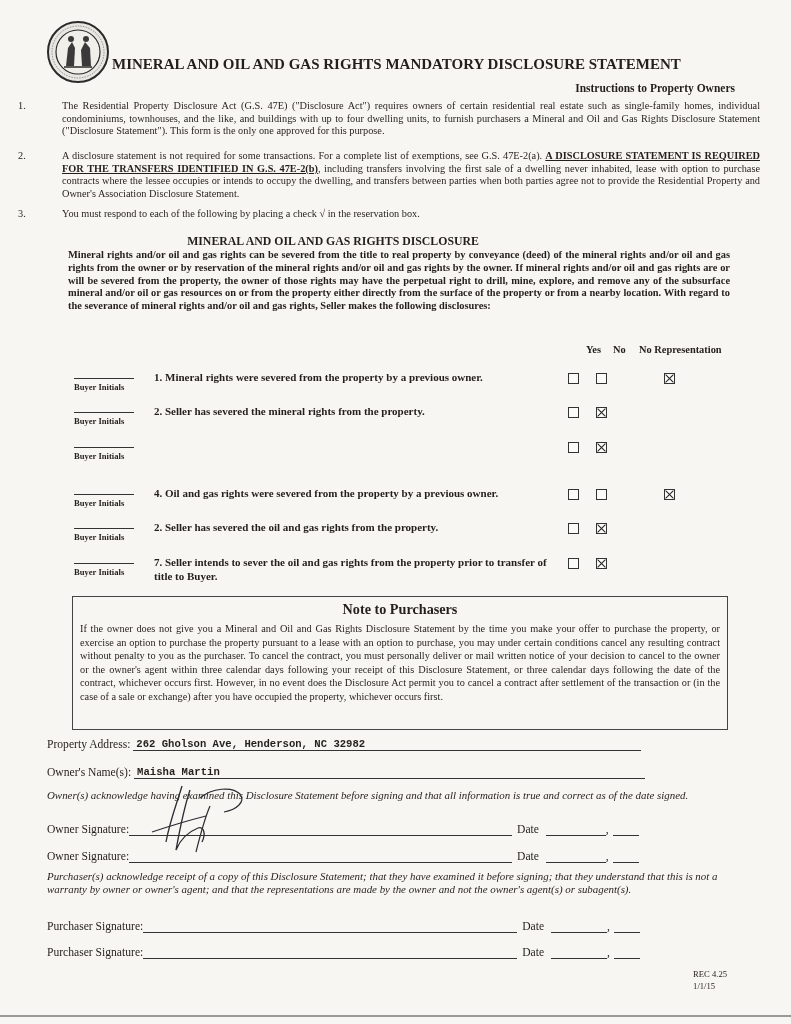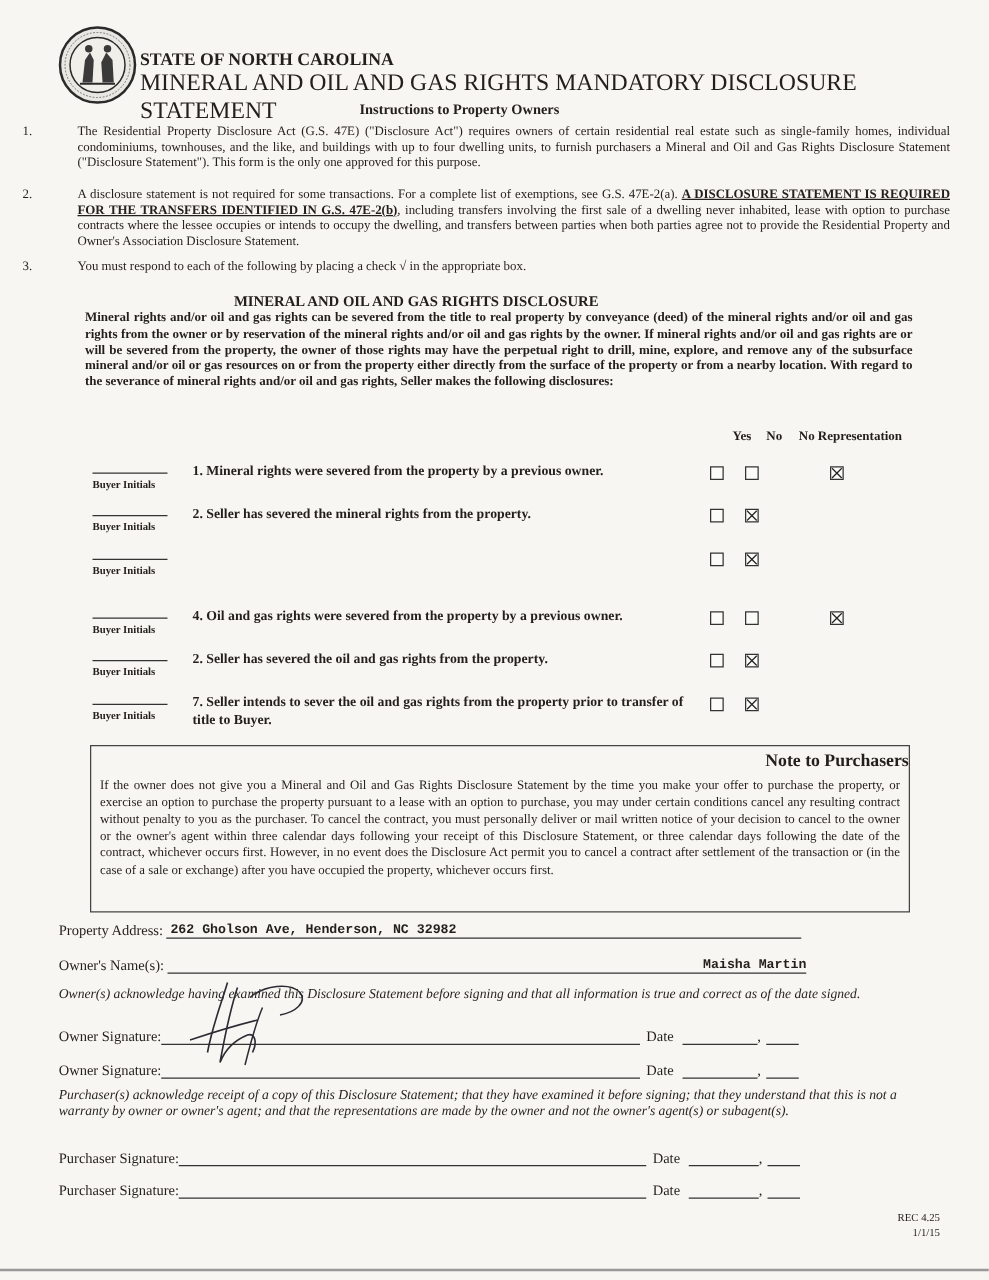--- a/index.html
+++ b/index.html
@@ -8,22 +8,22 @@
     background: #f7f6f2;
     font-family: "Liberation Serif", "DejaVu Serif", serif;
     color: #231f1c;
     position: relative;
   }
   .page { position: absolute; left: 0; top: 0; width: 791px; height: 1024px; }
 
   
   .seal { position: absolute; left: 46px; top: 20px; width: 64px; height: 64px; }
   .title1 { position: absolute; left: 112px; top: 40px; font-size: 14.2px; font-weight: bold; letter-spacing: 0; }
-  .title2 { position: absolute; left: 112px; top: 56px; font-size: 19px; font-weight: normal; }
-  .instr-title { position: absolute; left: 0; width: 735px; text-align: center; top: 82px; font-size: 11.5px; font-weight: bold; }
+  .title2 { position: absolute; left: 112px; top: 56px; font-size: 15px; font-weight: bold; }
+  .instr-title { position: absolute; left: 0; width: 735px; text-align: right; top: 82px; font-size: 11.5px; font-weight: bold; }
 
   .olist { position: absolute; left: 18px; width: 742px; font-size: 10.3px; line-height: 12.6px; }
   .olist .num { position: absolute; left: 0; top: 0; }
   .olist .txt { margin-left: 44px; text-align: justify; }
   .u-bold { font-weight: bold; text-decoration: underline; }
 
   .sec-title { position: absolute; left: 0; width: 666px; text-align: center; top: 234px; font-size: 11.8px; font-weight: bold; }
   .sec-para { position: absolute; left: 68px; width: 662px; top: 249px; font-size: 10.4px; line-height: 12.8px; font-weight: bold; text-align: justify; }
 
   .col-head { position: absolute; top: 344px; font-size: 10.4px; font-weight: bold; margin-left: 20px; }
@@ -34,64 +34,63 @@
   .initials .lbl { font-size: 8.6px; font-weight: bold; margin-top: 3px; white-space: nowrap; }
   .q-text { position: absolute; left: 80px; top: 0; width: 410px; font-size: 11px; font-weight: bold; line-height: 14px; }
   .cb { position: absolute; width: 9px; height: 9px; border: 1px solid #333; background: #fbfbf8; }
   .cb.checked::before, .cb.checked::after {
     content: ""; position: absolute; left: 4px; top: -1px; width: 1px; height: 11px; background: #222;
   }
   .cb.checked::before { transform: rotate(45deg); }
   .cb.checked::after { transform: rotate(-45deg); }
 
   .note-box { position: absolute; left: 72px; top: 596px; width: 654px; height: 132px; border: 1.5px solid #444; }
-  .note-title { text-align: right; font-size: 14.2px; font-weight: bold; margin-top: 4px; }
+  .note-title { text-align: center; font-size: 14.2px; font-weight: bold; margin-top: 4px; }
   .note-body { font-size: 10.3px; line-height: 13.6px; margin: 4px 7px 0 7px; text-align: justify; }
 
   .field-row { position: absolute; left: 47px; font-size: 11.6px; }
   .field-line { display: inline-block; border-bottom: 1px solid #333; vertical-align: bottom; }
   .typed { font-family: "Liberation Mono", "DejaVu Sans Mono", monospace; font-weight: bold; font-size: 10.6px; padding-left: 3px; }
   .italic-para { position: absolute; left: 47px; width: 712px; font-style: italic; font-size: 10.9px; line-height: 13.4px; }
 
   .date-blank { display: inline-block; border-bottom: 1px solid #333; vertical-align: bottom; }
-  .form-id { position: absolute; right: 39px; top: 968px; font-size: 8.6px; text-align: right; line-height: 12px; }
+  .form-id { position: absolute; right: 64px; top: 968px; font-size: 8.6px; line-height: 12px; }
   .bottom-rule { position: absolute; left: 0; top: 1015px; width: 791px; border-top: 2px solid #999; }
   .signature { position: absolute; left: 140px; top: 780px; width: 120px; height: 80px; }
 </style>
 </head>
 <body>
 
 <div class="page">
 
   <svg class="seal" viewBox="0 0 64 64">
     <circle cx="32" cy="32" r="30" fill="#e9e7e2" stroke="#2a2a2a" stroke-width="2"></circle>
     <circle cx="32" cy="32" r="22" fill="#f1efe9" stroke="#2a2a2a" stroke-width="1.2"></circle>
     <circle cx="32" cy="32" r="26" fill="none" stroke="#555" stroke-width="0.6" stroke-dasharray="1.5 1.2"></circle>
     <path d="M20 46 L22 28 L26 22 L29 28 L28 46 Z" fill="#3a3a3a"></path>
     <path d="M36 46 L35 30 L39 22 L44 28 L45 46 Z" fill="#3a3a3a"></path>
     <circle cx="25" cy="19" r="3" fill="#3a3a3a"></circle>
     <circle cx="40" cy="19" r="3" fill="#3a3a3a"></circle>
     <line x1="18" y1="47" x2="46" y2="47" stroke="#2a2a2a" stroke-width="1.5"></line>
   </svg>
 
-  <div class="title1">STATE OF NORTH CAROLINA</div>
   <div class="title2">MINERAL AND OIL AND GAS RIGHTS MANDATORY DISCLOSURE STATEMENT</div>
   <div class="instr-title">Instructions to Property Owners</div>
 
   <div class="olist" style="top:100px;">
     <span class="num">1.</span>
     <div class="txt">The Residential Property Disclosure Act (G.S. 47E) ("Disclosure Act") requires owners of certain residential real estate such as single-family homes, individual condominiums, townhouses, and the like, and buildings with up to four dwelling units, to furnish purchasers a Mineral and Oil and Gas Rights Disclosure Statement ("Disclosure Statement"). This form is the only one approved for this purpose.</div>
   </div>
   <div class="olist" style="top:150px;">
     <span class="num">2.</span>
     <div class="txt"><span>A disclosure statement is not required for some transactions. For a complete list of exemptions, see G.S. 47E-2(a). </span><span class="u-bold">A DISCLOSURE STATEMENT IS REQUIRED FOR THE TRANSFERS IDENTIFIED IN G.S. 47E-2(b)</span><span>, including transfers involving the first sale of a dwelling never inhabited, lease with option to purchase contracts where the lessee occupies or intends to occupy the dwelling, and transfers between parties when both parties agree not to provide the Residential Property and Owner's Association Disclosure Statement.</span></div>
   </div>
   <div class="olist" style="top:208px;">
     <span class="num">3.</span>
-    <div class="txt">You must respond to each of the following by placing a check √ in the appropriate box.</div>
+    <div class="txt">You must respond to each of the following by placing a check √ in the reservation box.</div>
   </div>
 
   <div class="sec-title">MINERAL AND OIL AND GAS RIGHTS DISCLOSURE</div>
   <div class="sec-para">Mineral rights and/or oil and gas rights can be severed from the title to real property by conveyance (deed) of the mineral rights and/or oil and gas rights from the owner or by reservation of the mineral rights and/or oil and gas rights by the owner. If mineral rights and/or oil and gas rights are or will be severed from the property, the owner of those rights may have the perpetual right to drill, mine, explore, and remove any of the subsurface mineral and/or oil or gas resources on or from the property either directly from the surface of the property or from a nearby location. With regard to the severance of mineral rights and/or oil and gas rights, Seller makes the following disclosures:</div>
 
   <div class="col-head" style="left:566px;">Yes</div>
   <div class="col-head" style="left:593px;">No</div>
   <div class="col-head" style="left:619px;">No Representation</div>
 
   <div class="q-row" style="top:370px;">
@@ -157,21 +156,21 @@
 
   <div class="note-box">
     <div class="note-title">Note to Purchasers</div>
     <div class="note-body">If the owner does not give you a Mineral and Oil and Gas Rights Disclosure Statement by the time you make your offer to purchase the property, or exercise an option to purchase the property pursuant to a lease with an option to purchase, you may under certain conditions cancel any resulting contract without penalty to you as the purchaser. To cancel the contract, you must personally deliver or mail written notice of your decision to cancel to the owner or the owner's agent within three calendar days following your receipt of this Disclosure Statement, or three calendar days following the date of the contract, whichever occurs first. However, in no event does the Disclosure Act permit you to cancel a contract after settlement of the transaction or (in the case of a sale or exchange) after you have occupied the property, whichever occurs first.</div>
   </div>
 
   <div class="field-row" style="top:738px;">
     <span>Property Address:</span>
     <span class="field-line typed" style="width:505px;">262 Gholson Ave, Henderson, NC 32982</span>
   </div>
-  <div class="field-row" style="top:766px;text-align:right;">
+  <div class="field-row" style="top:766px;">
     <span>Owner's Name(s):</span>
     <span class="field-line typed" style="width:508px;">Maisha Martin</span>
   </div>
 
   <div class="italic-para" style="top:789px;">Owner(s) acknowledge having examined this Disclosure Statement before signing and that all information is true and correct as of the date signed.</div>
 
   <div class="field-row" style="top:823px;">
     <span>Owner Signature:</span><span class="field-line" style="width:383px;height:12px;"></span>
     <span style="margin-left:2px;">Date</span>
     <span class="date-blank" style="width:60px;height:12px;margin-left:4px;"></span>,<span class="date-blank" style="width:26px;height:12px;margin-left:4px;"></span>

